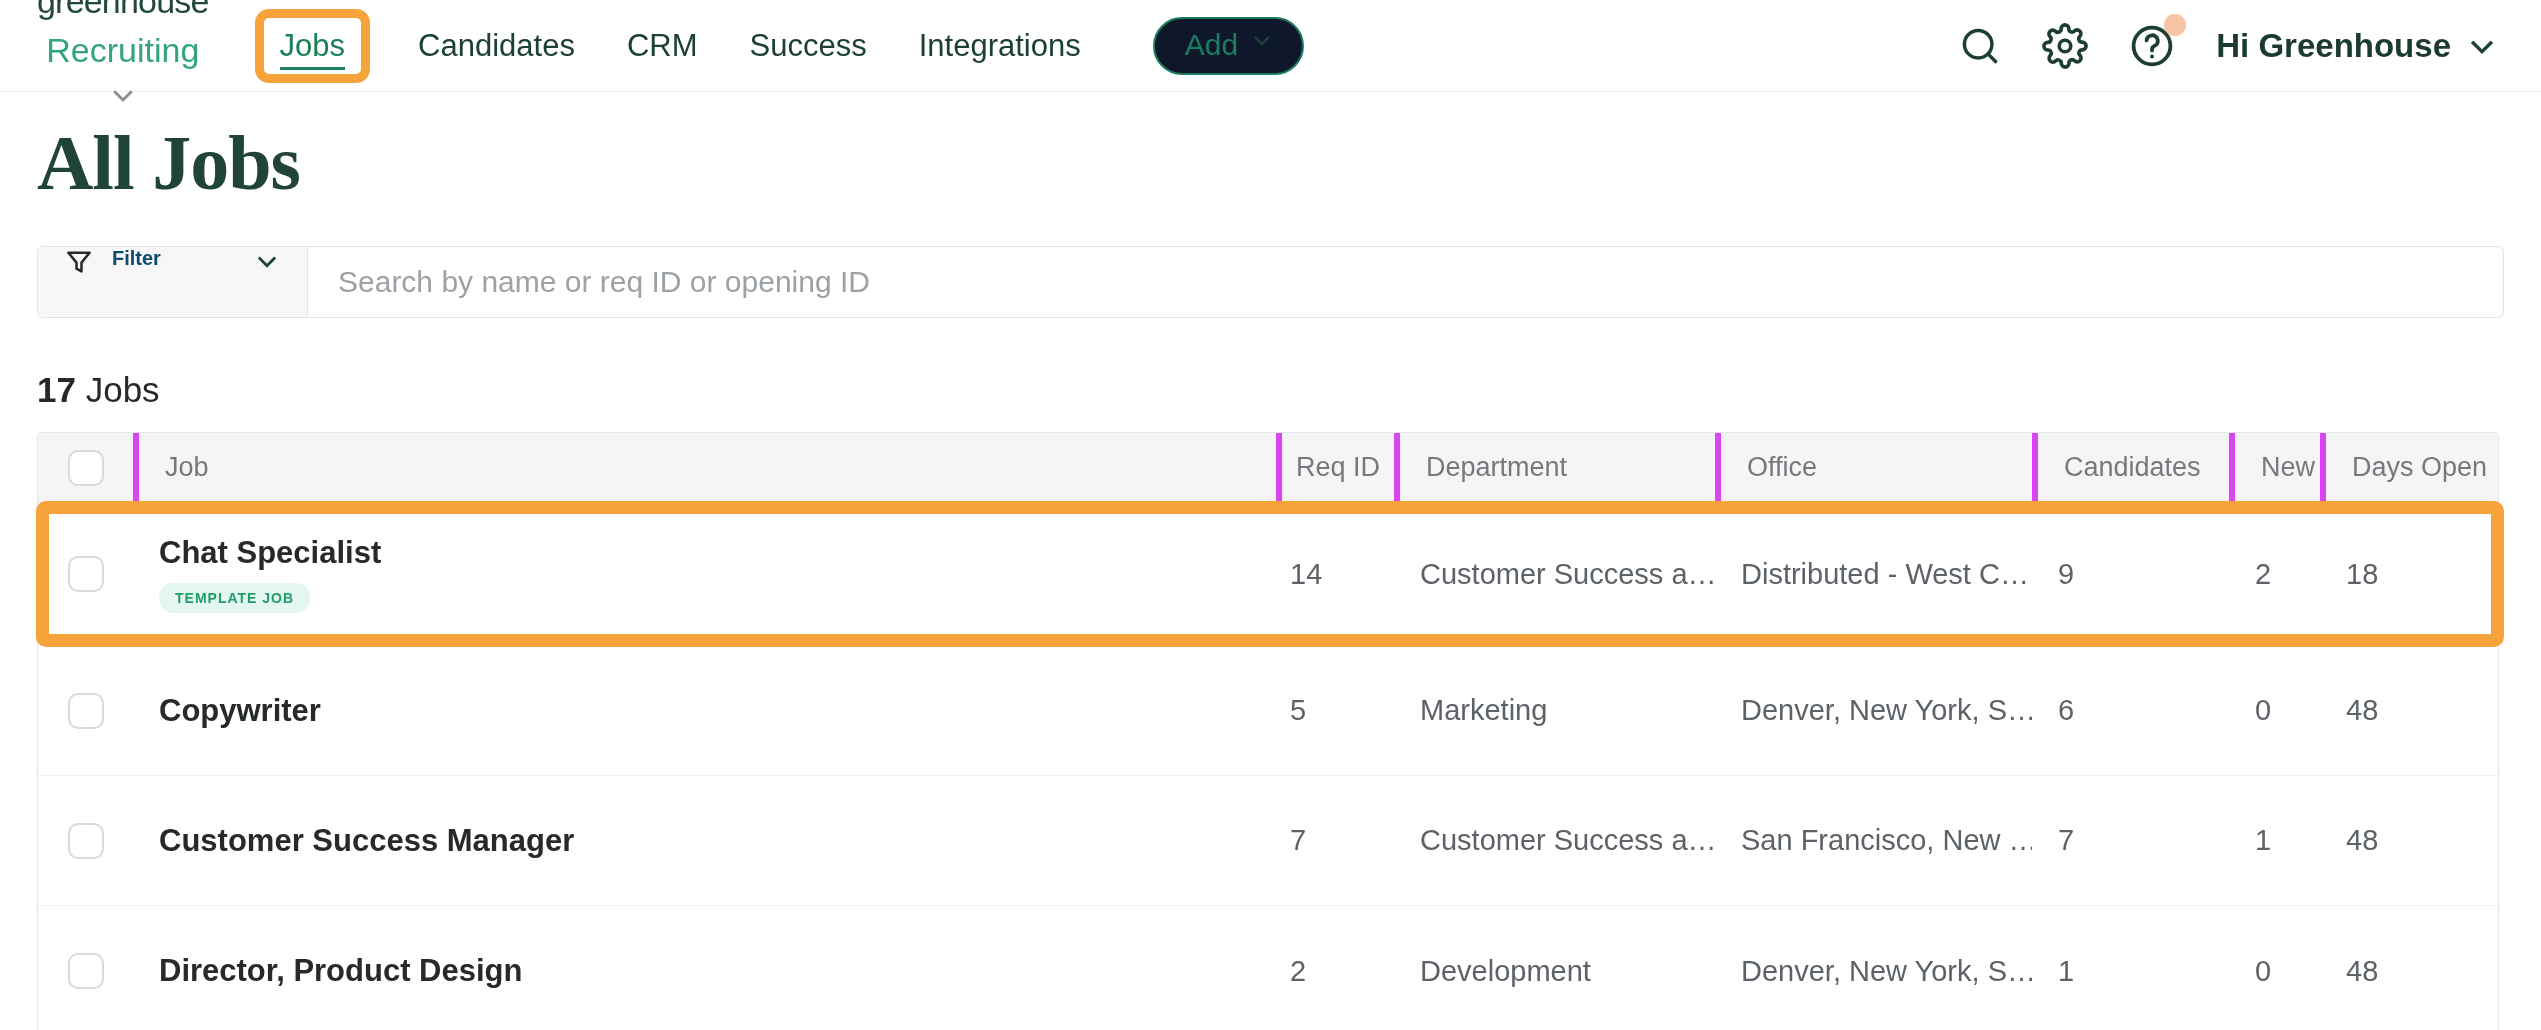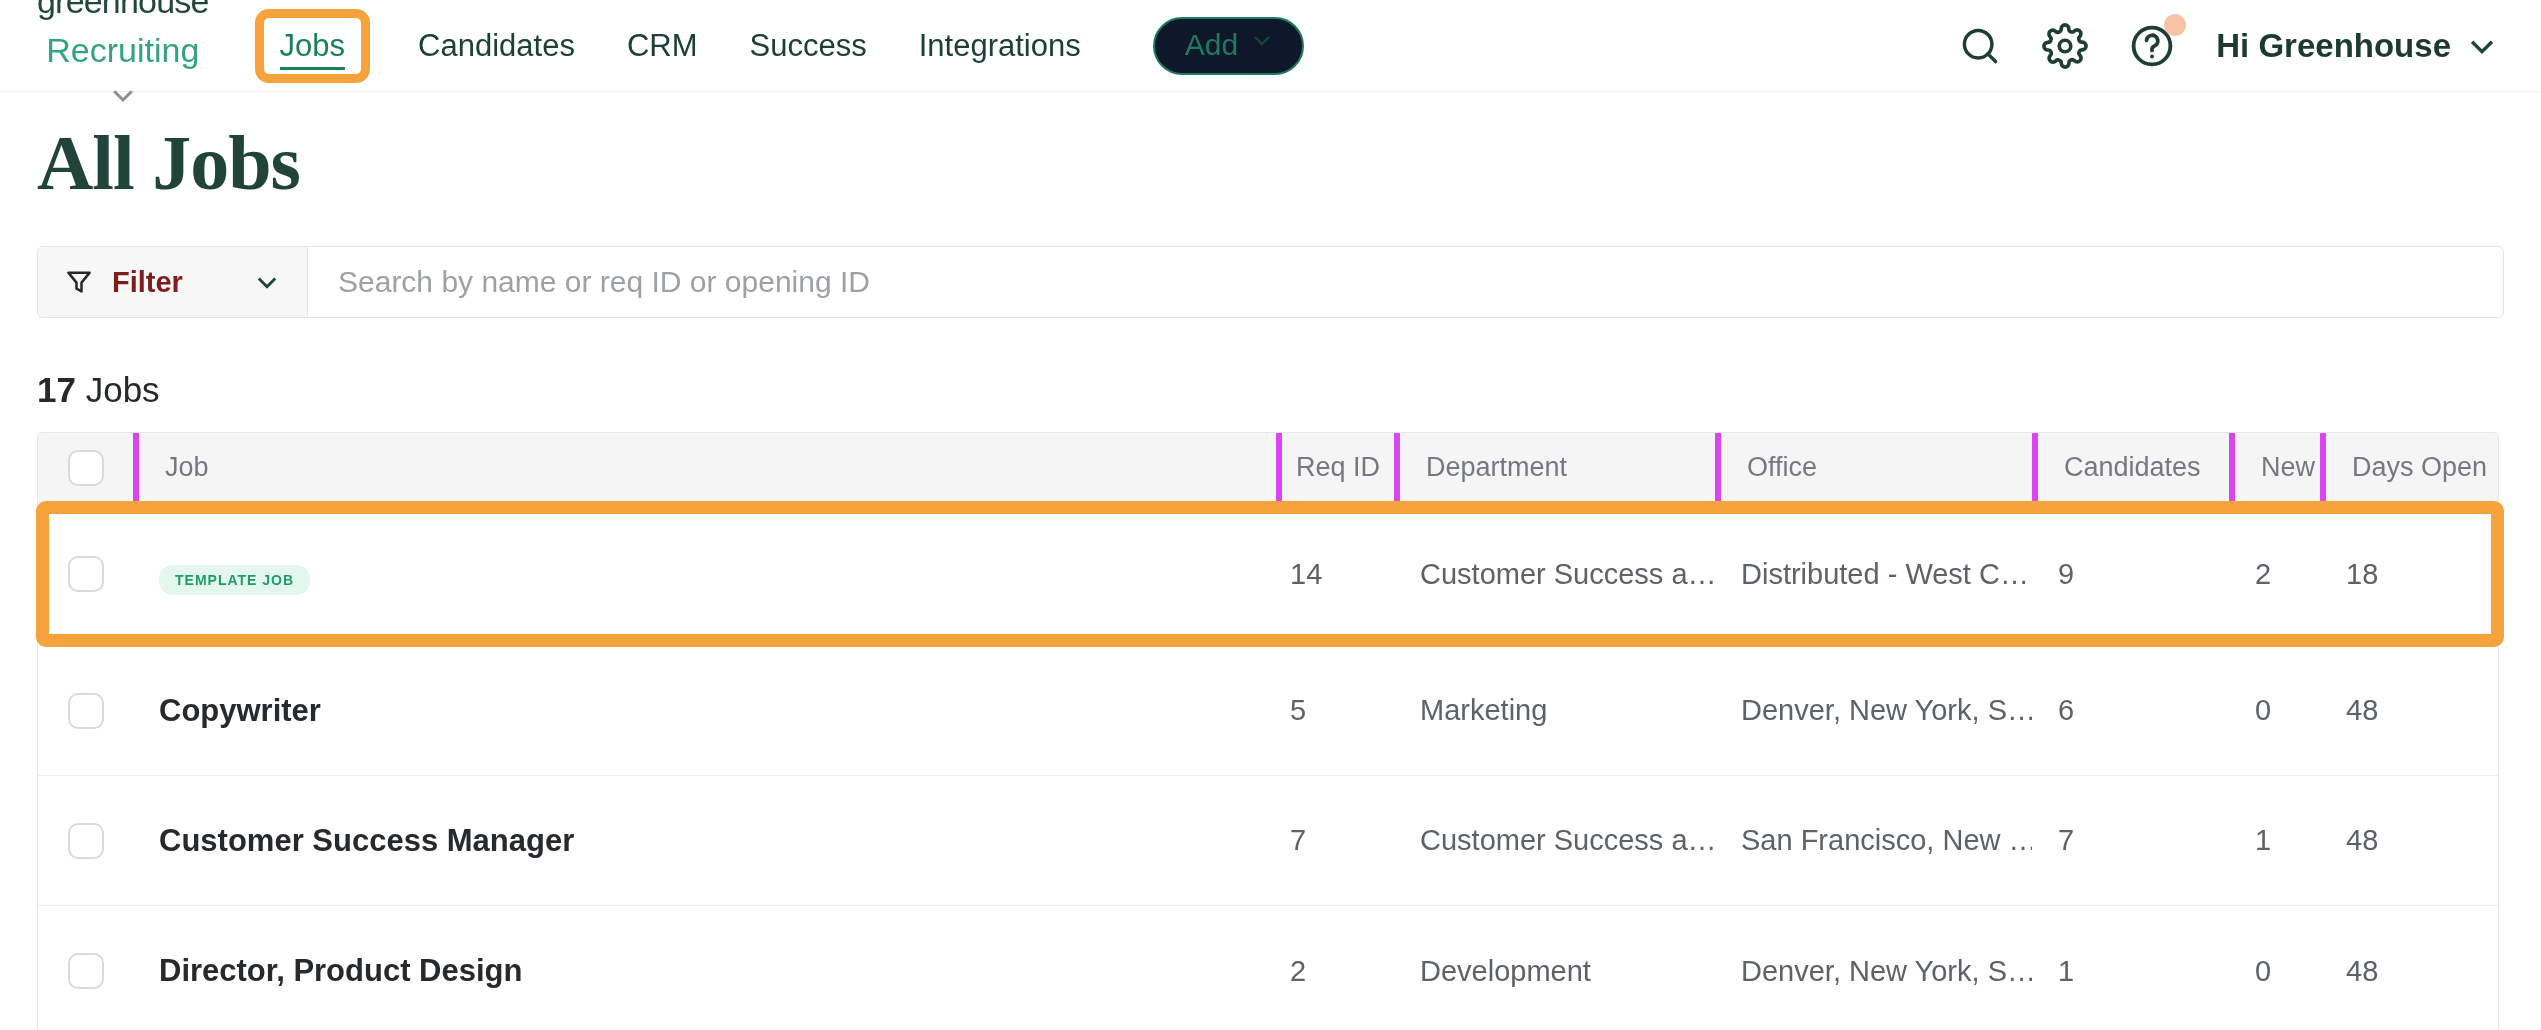--- a/index.html
+++ b/index.html
@@ -34,23 +34,23 @@
   .user-name { font-size:33px; font-weight:700; color:#1c3a31; white-space:nowrap; }
 
   
   .page-title { font-family:"Liberation Serif", "DejaVu Serif", serif;
     font-size:78px; line-height:94px; font-weight:600; color:#21443a;
     margin:24px 0 0 37px; letter-spacing:-1px; }
 
   .filter-bar { margin:36px 37px 0 37px; height:72px; display:flex;
     border:1px solid #e3e4e5; border-radius:6px; background:#fff; }
   .filter-btn { width:270px; flex:none; background:#f7f7f7; display:flex;
-    align-items:center; gap:18px; padding:0 26px; border:none;
+    align-items:flex-start; gap:18px; padding:0 26px; border:none;
     border-right:1px solid #e3e4e5; border-radius:6px 0 0 6px;
-    font-size:29px; font-weight:700; color:#7f1d1d; cursor:pointer;
+    font-size:20px; font-weight:700; color:#0c4a6e; cursor:pointer;
     font-family:inherit; }
   .filter-btn .spacer { flex:1; }
   .funnel { fill:none; stroke:#24292c; stroke-width:2; stroke-linejoin:round; }
   .search-input { flex:1; border:none; outline:none; font-size:30px;
     padding:0 30px; color:#24292c; font-family:inherit; border-radius:0 6px 6px 0; }
   .search-input::placeholder { color:#9ca1a6; }
 
   .jobs-count { margin:52px 0 0 37px; font-size:35px; color:#26292b; height:40px; }
   .jobs-count b { font-weight:700; }
 
@@ -176,20 +176,21 @@
     <div class="th">New</div>
     <div class="th">Days Open</div>
   </div>
 
   <div class="grid-row trow tall">
     <div class="row-highlight"></div>
     <div class="cb-cell">
         <span class="checkbox"></span>
       </div>
     <div class="cell">
+      <div class="job-name">Chat Specialist</div>
       <span class="badge">TEMPLATE JOB</span>
     </div>
     <div class="cell req">14</div>
     <div class="cell">Customer Success a…</div>
     <div class="cell">Distributed - West C…</div>
     <div class="cell">9</div>
     <div class="cell">2</div>
     <div class="cell">18</div>
   </div>
 

